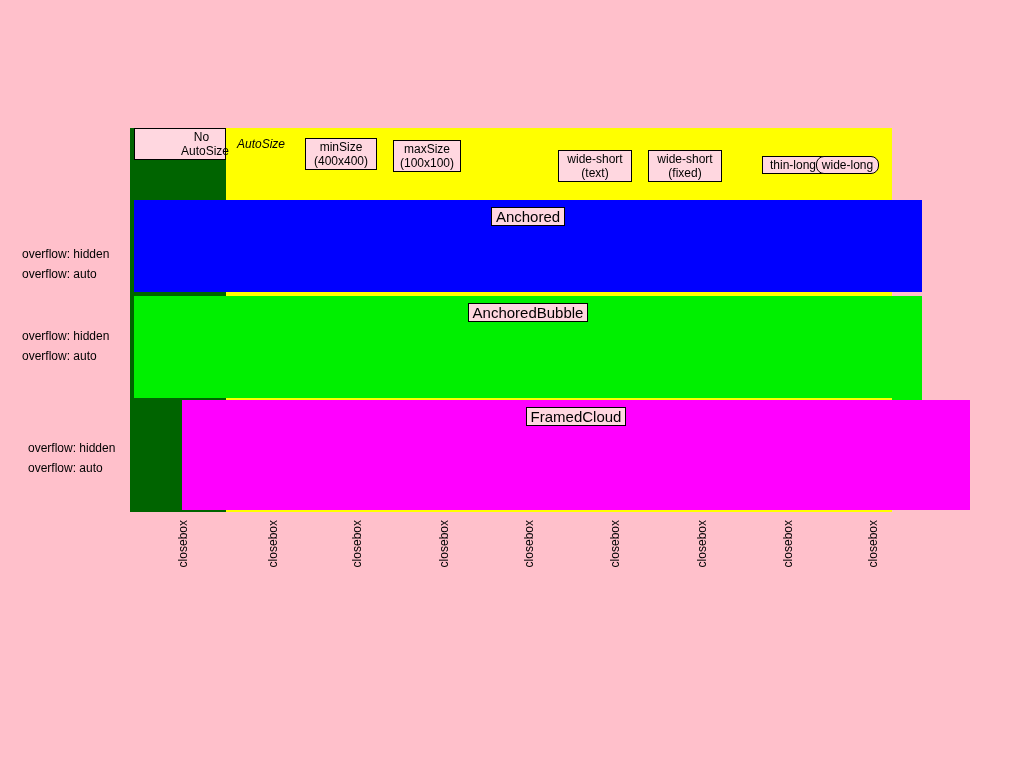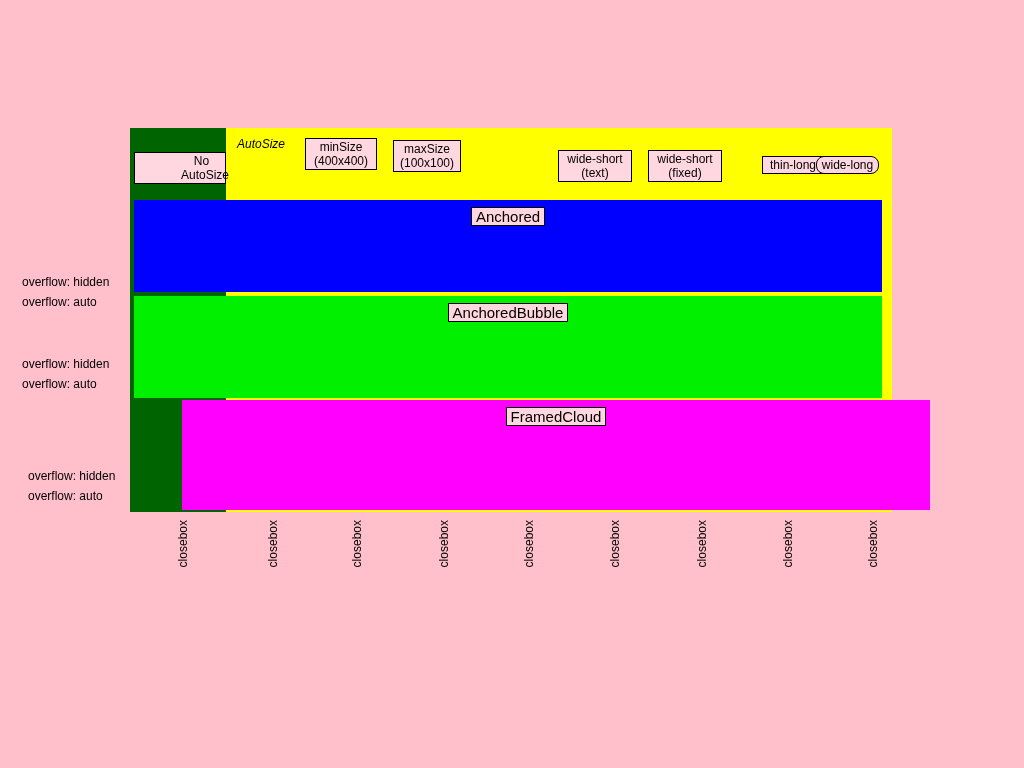--- a/index.html
+++ b/index.html
@@ -79,20 +79,21 @@
     width: 96px;
     height: 100%;
     background: #006400;
   }
   .band-fill {
     position: absolute;
     top: 2px;
     left: 4px;
     height: calc(100% - 4px);
     width: 748px;
+    padding-left: 40px;
   }
   .band-title {
     position: absolute;
     top: 8px;
     left: 0;
     width: 100%;
     text-align: center;
     font-size: 15px;
     color: #000;
     pointer-events: none;
@@ -112,21 +113,20 @@
 
   
   .overflow-group {
     position: absolute;
     left: 0;
     width: 128px;
     text-align: left;
     font-size: 12px;
     color: #000;
     line-height: 20px;
-    margin-top: 28px;
   }
   .overflow-group div { white-space: nowrap; }
   #ovf-1 { top: 244px; left: 22px; }
   #ovf-2 { top: 326px; left: 22px; }
   #ovf-3 { top: 438px; left: 28px; }
 
   
   .closebox {
     position: absolute;
     font-size: 12px;
@@ -138,21 +138,21 @@
 </style>
 </head>
 <body>
 
 <div id="stage">
 
   <div class="header-row">
     <div class="col-noauto"></div>
     <div class="col-auto"></div>
 
-    <div class="hdr-label" style="left:4px; top:24px; width:92px;padding-left:46px;">No AutoSize</div>
+    <div class="hdr-label" style="left:4px; top:0; width:92px;padding-left:46px;">No AutoSize</div>
 
     <div class="hdr-label no-border" style="left:104px; top:8px; width:64px; text-align:left;font-style:italic;">AutoSize</div>
 
     <div class="hdr-label" style="left:175px; top:10px; width:72px;">minSize
 (400x400)</div>
 
     <div class="hdr-label" style="left:263px; top:12px; width:68px;">maxSize
 (100x100)</div>
 
     <div class="hdr-label" style="left:348px; top:28px; width:62px;margin-top:45px;">Medium</div>

